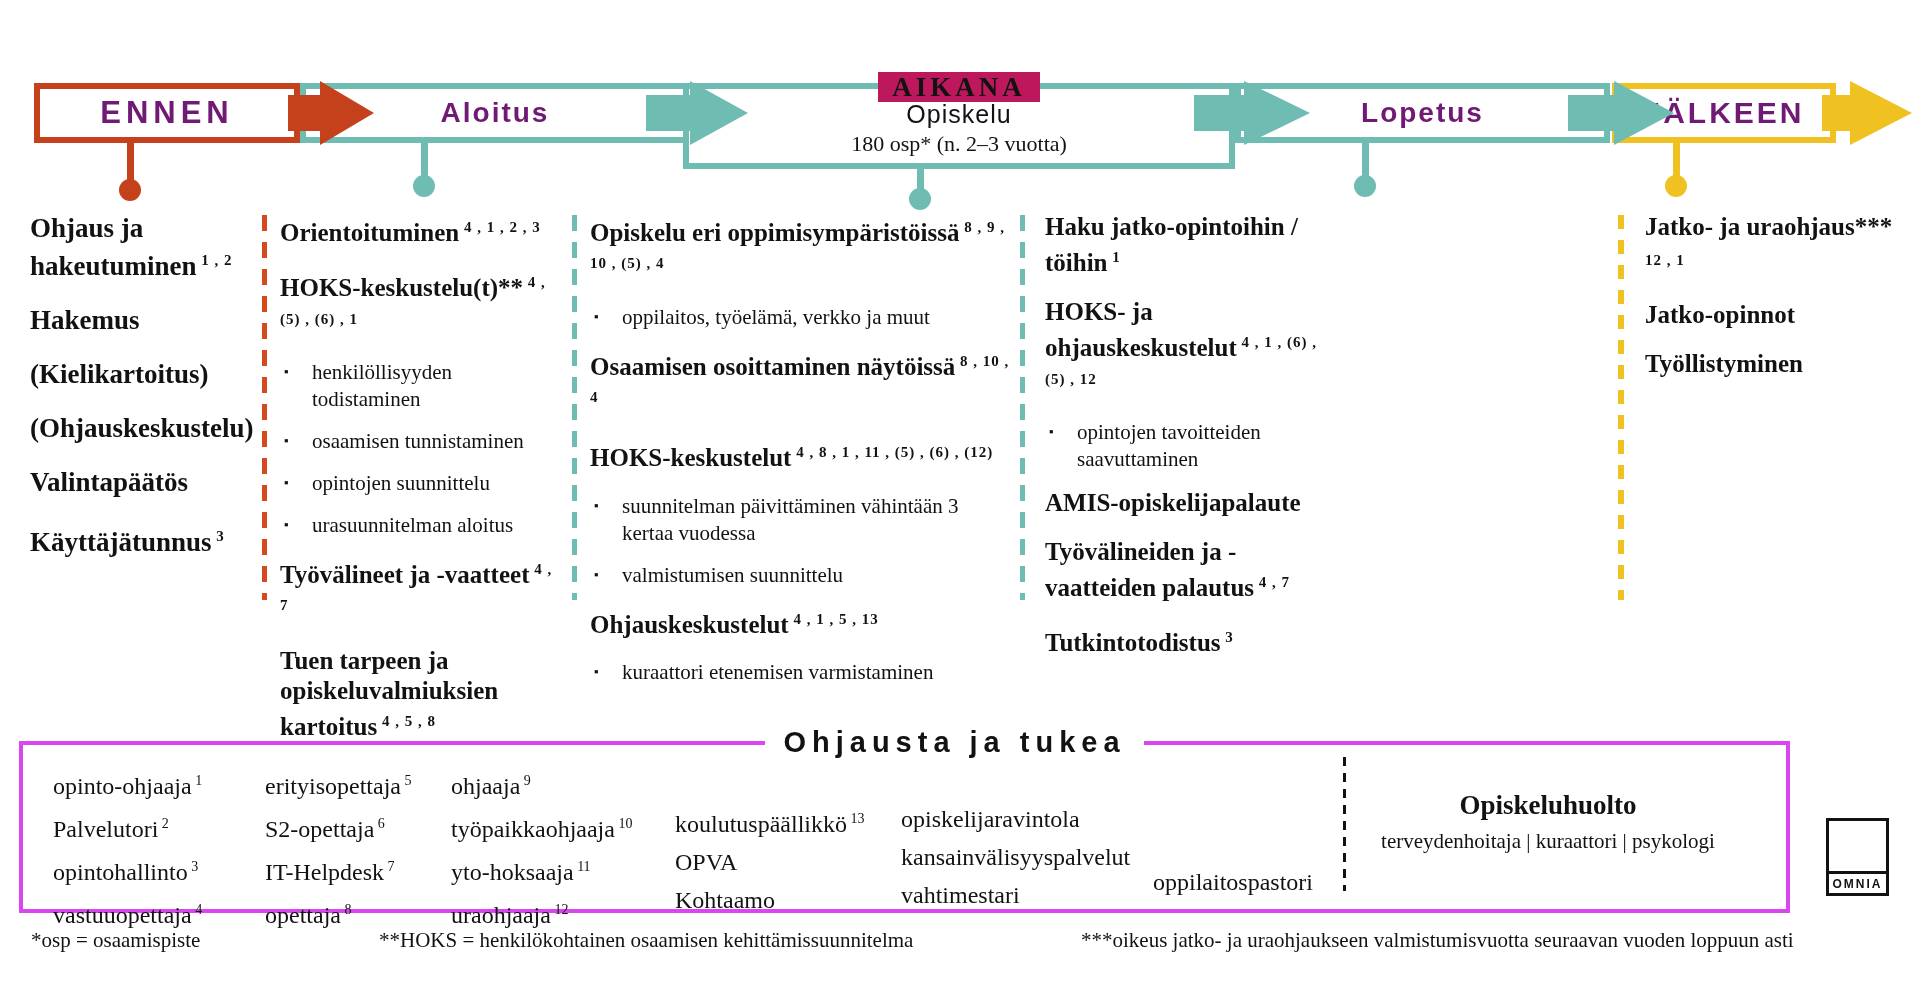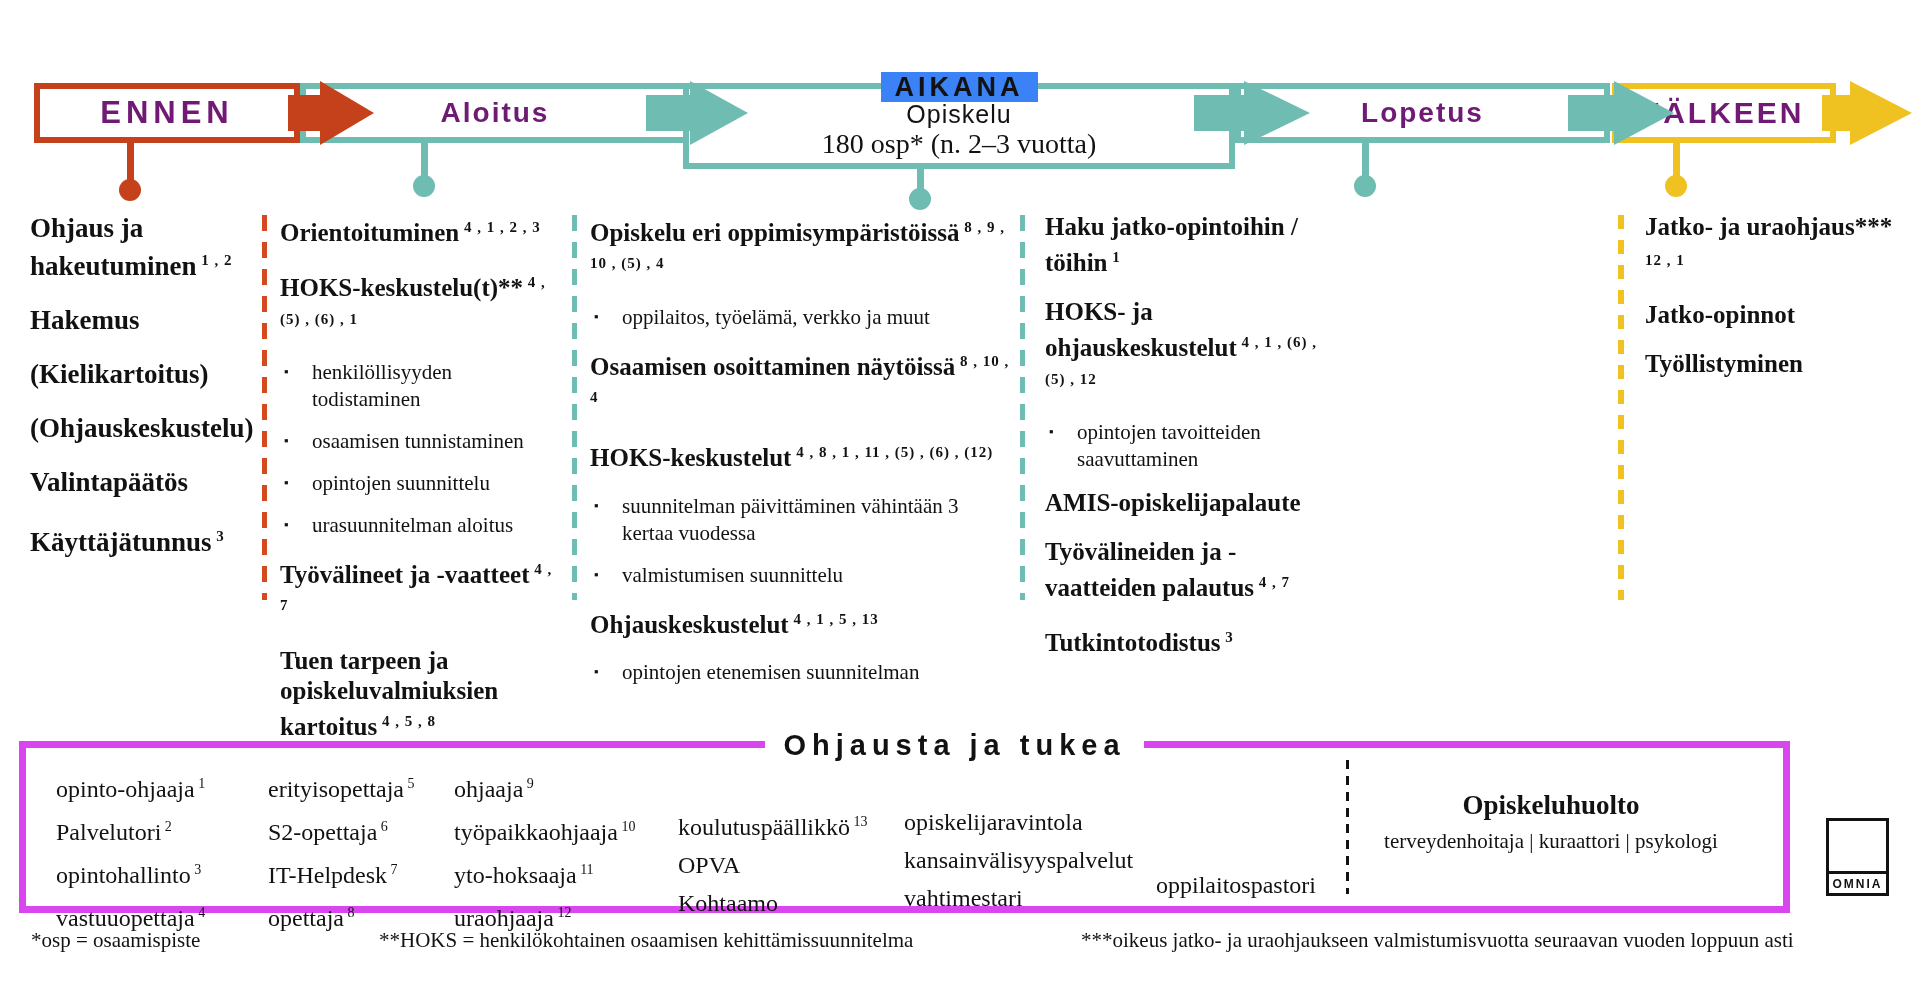--- a/index.html
+++ b/index.html
@@ -14,25 +14,25 @@
   #box-ennen .phase-label{font-size:31px;letter-spacing:5px;}
   #box-aloitus{left:300px;width:390px;border-color:#6fbcb2;}
   #box-aloitus .phase-label,#box-lopetus .phase-label{font-size:28px;letter-spacing:2px;}
   #box-middle{left:683px;width:552px;height:86px;border-color:#6fbcb2;
               flex-direction:column;justify-content:flex-start;padding-top:10px;}
   #box-lopetus{left:1235px;width:375px;border-color:#6fbcb2;}
   #box-jalkeen{left:1612px;width:224px;border-color:#f0c221;}
   #box-jalkeen .phase-label{font-size:30px;letter-spacing:3px;}
 
   .aikana-row{position:absolute;left:0;right:0;top:-17px;display:flex;justify-content:center;}
-  .aikana-row span{background:#3b82f6;padding:0 14px;font-family:Liberation Sans, sans-serif;
+  .aikana-row span{background:#be185d;padding:0 14px;font-family:Liberation Serif, serif;
                    font-weight:700;font-size:27px;letter-spacing:4px;line-height:30px;}
   .opiskelu-label{font-family:"Liberation Sans",sans-serif;font-weight:400;font-size:25px;
                   letter-spacing:1px;line-height:30px;}
-  .opiskelu-sub{font-size:28px;line-height:26px;margin-top:2px;}
+  .opiskelu-sub{font-size:22px;line-height:26px;margin-top:2px;}
 
   .arr-stem{position:absolute;top:95px;height:36px;z-index:2;}
   .arr-head{position:absolute;top:81px;width:0;height:0;border-top:32px solid transparent;
             border-bottom:32px solid transparent;z-index:2;}
   #arr1s{left:288px;width:34px;background:#c5411c;} #arr1h{left:320px;border-left:54px solid #c5411c;}
   #arr2s{left:646px;width:46px;background:#6fbcb2;} #arr2h{left:690px;border-left:58px solid #6fbcb2;}
   #arr3s{left:1194px;width:52px;background:#6fbcb2;}#arr3h{left:1244px;border-left:66px solid #6fbcb2;}
   #arr4s{left:1568px;width:48px;background:#6fbcb2;}#arr4h{left:1614px;border-left:60px solid #6fbcb2;}
   #arr5s{left:1822px;width:30px;background:#f0c221;}#arr5h{left:1850px;border-left:62px solid #f0c221;}
 
@@ -59,21 +59,21 @@
   #col-3{left:1045px;width:290px;}
   #col-4{left:1645px;width:260px;}
   .item-h{font-weight:700;font-size:25px;line-height:30px;margin:0 0 19px 0;}
   #col-0 .item-h{font-size:27px;line-height:32px;margin-bottom:22px;}
   .item-h sup{font-size:15px;letter-spacing:1px;}
   .item-b{font-size:21px;line-height:27px;margin:0 0 15px 0;padding-left:32px;position:relative;}
   .item-b .marker{position:absolute;left:4px;top:-1px;font-size:13px;}
 
   
   #support-box{position:absolute;left:19px;top:741px;width:1771px;height:172px;
-               border:7px solid #d946ef;background:#fff;box-sizing:border-box;z-index:1;}
+               border:4px solid #d946ef;background:#fff;box-sizing:border-box;z-index:1;}
   .sup-title-row{position:absolute;top:-20px;left:100px;right:0;display:flex;justify-content:center;}
   .sup-title-row span{background:#fff;padding:0 18px;font-family:"Liberation Sans",sans-serif;
                       font-weight:700;font-size:29px;letter-spacing:6px;line-height:34px;}
   .grp{position:absolute;font-size:24px;}
   .grp .sup-item{line-height:30px;margin-bottom:8px;white-space:nowrap;}
   .grp sup{font-size:14px;}
   #grp-0{left:30px;top:21px;} #grp-1{left:242px;top:21px;} #grp-2{left:428px;top:21px;}
   #grp-3{left:652px;top:59px;} #grp-4{left:878px;top:59px;} #grp-5{left:1130px;top:122px;}
   #sup-divider{position:absolute;left:1320px;top:12px;width:3px;height:134px;
                background:repeating-linear-gradient(to bottom,#121212 0 9px,transparent 9px 16px);}
@@ -165,21 +165,21 @@
       <div class="item-h"><span>AMIS-opiskelijapalaute</span></div>
     </div>
   <div class="col" id="col-2">
       <div class="item-h"><span>Opiskelu eri oppimisympäristöissä</span><sup> 8 , 9 , 10 , (5) , 4</sup></div>
       <div class="item-b"><span class="marker">▪</span><span>oppilaitos, työelämä, verkko ja muut</span></div>
       <div class="item-h"><span>Osaamisen osoittaminen näytöissä</span><sup> 8 , 10 , 4</sup></div>
       <div class="item-h"><span>HOKS-keskustelut</span><sup> 4 , 8 , 1 , 11 , (5) , (6) , (12)</sup></div>
       <div class="item-b"><span class="marker">▪</span><span>suunnitelman päivittäminen vähintään 3 kertaa vuodessa</span></div>
       <div class="item-b"><span class="marker">▪</span><span>valmistumisen suunnittelu</span></div>
       <div class="item-h"><span>Ohjauskeskustelut</span><sup> 4 , 1 , 5 , 13</sup></div>
-      <div class="item-b"><span class="marker">▪</span><span>opintojen etenemisen suunnitelman</span></div>
+      <div class="item-b"><span class="marker">▪</span><span>kuraattori etenemisen varmistaminen</span></div>
     </div>
   <div class="col" id="col-3">
       <div class="item-h"><span>Haku jatko-opintoihin / töihin</span><sup> 1</sup></div>
       <div class="item-h"><span>HOKS- ja ohjauskeskustelut</span><sup> 4 , 1 , (6) , (5) , 12</sup></div>
       <div class="item-b"><span class="marker">▪</span><span>opintojen tavoitteiden saavuttaminen</span></div>
       <div class="item-h"><span>AMIS-opiskelijapalaute</span></div>
       <div class="item-h"><span>Työvälineiden ja -vaatteiden palautus</span><sup> 4 , 7</sup></div>
       <div class="item-h"><span>Tutkintotodistus</span><sup> 3</sup></div>
     </div>
   <div class="col" id="col-4">

